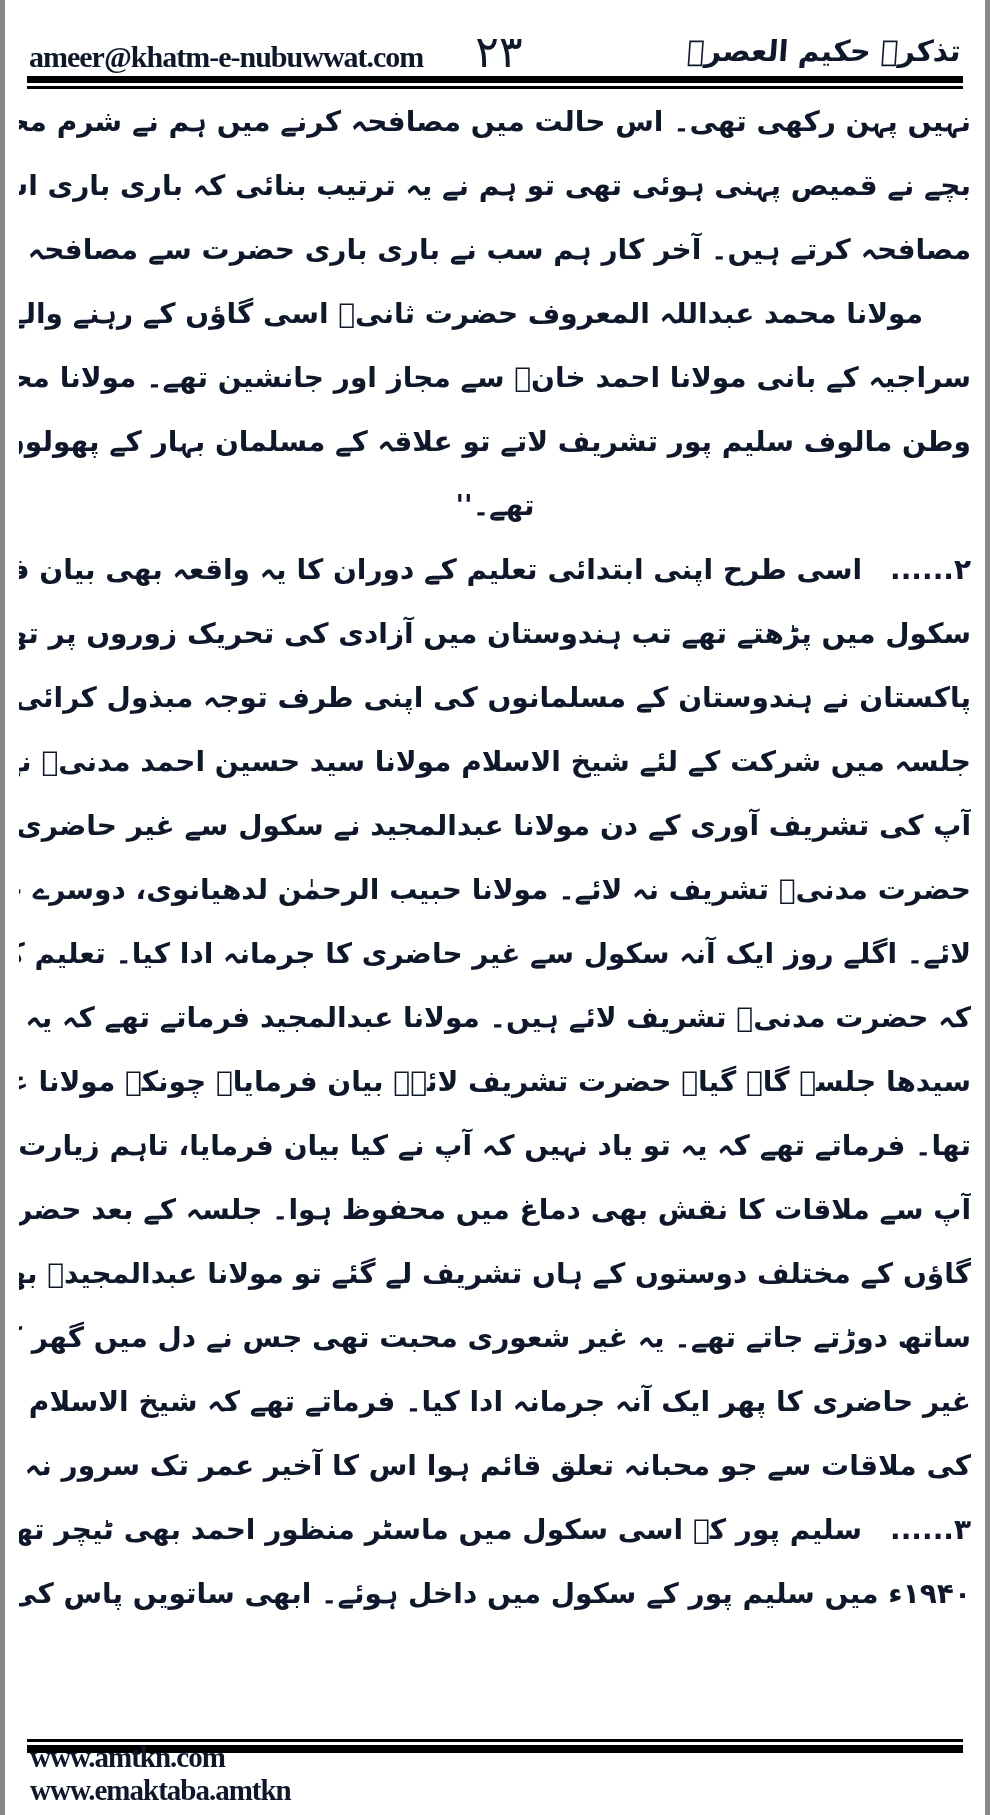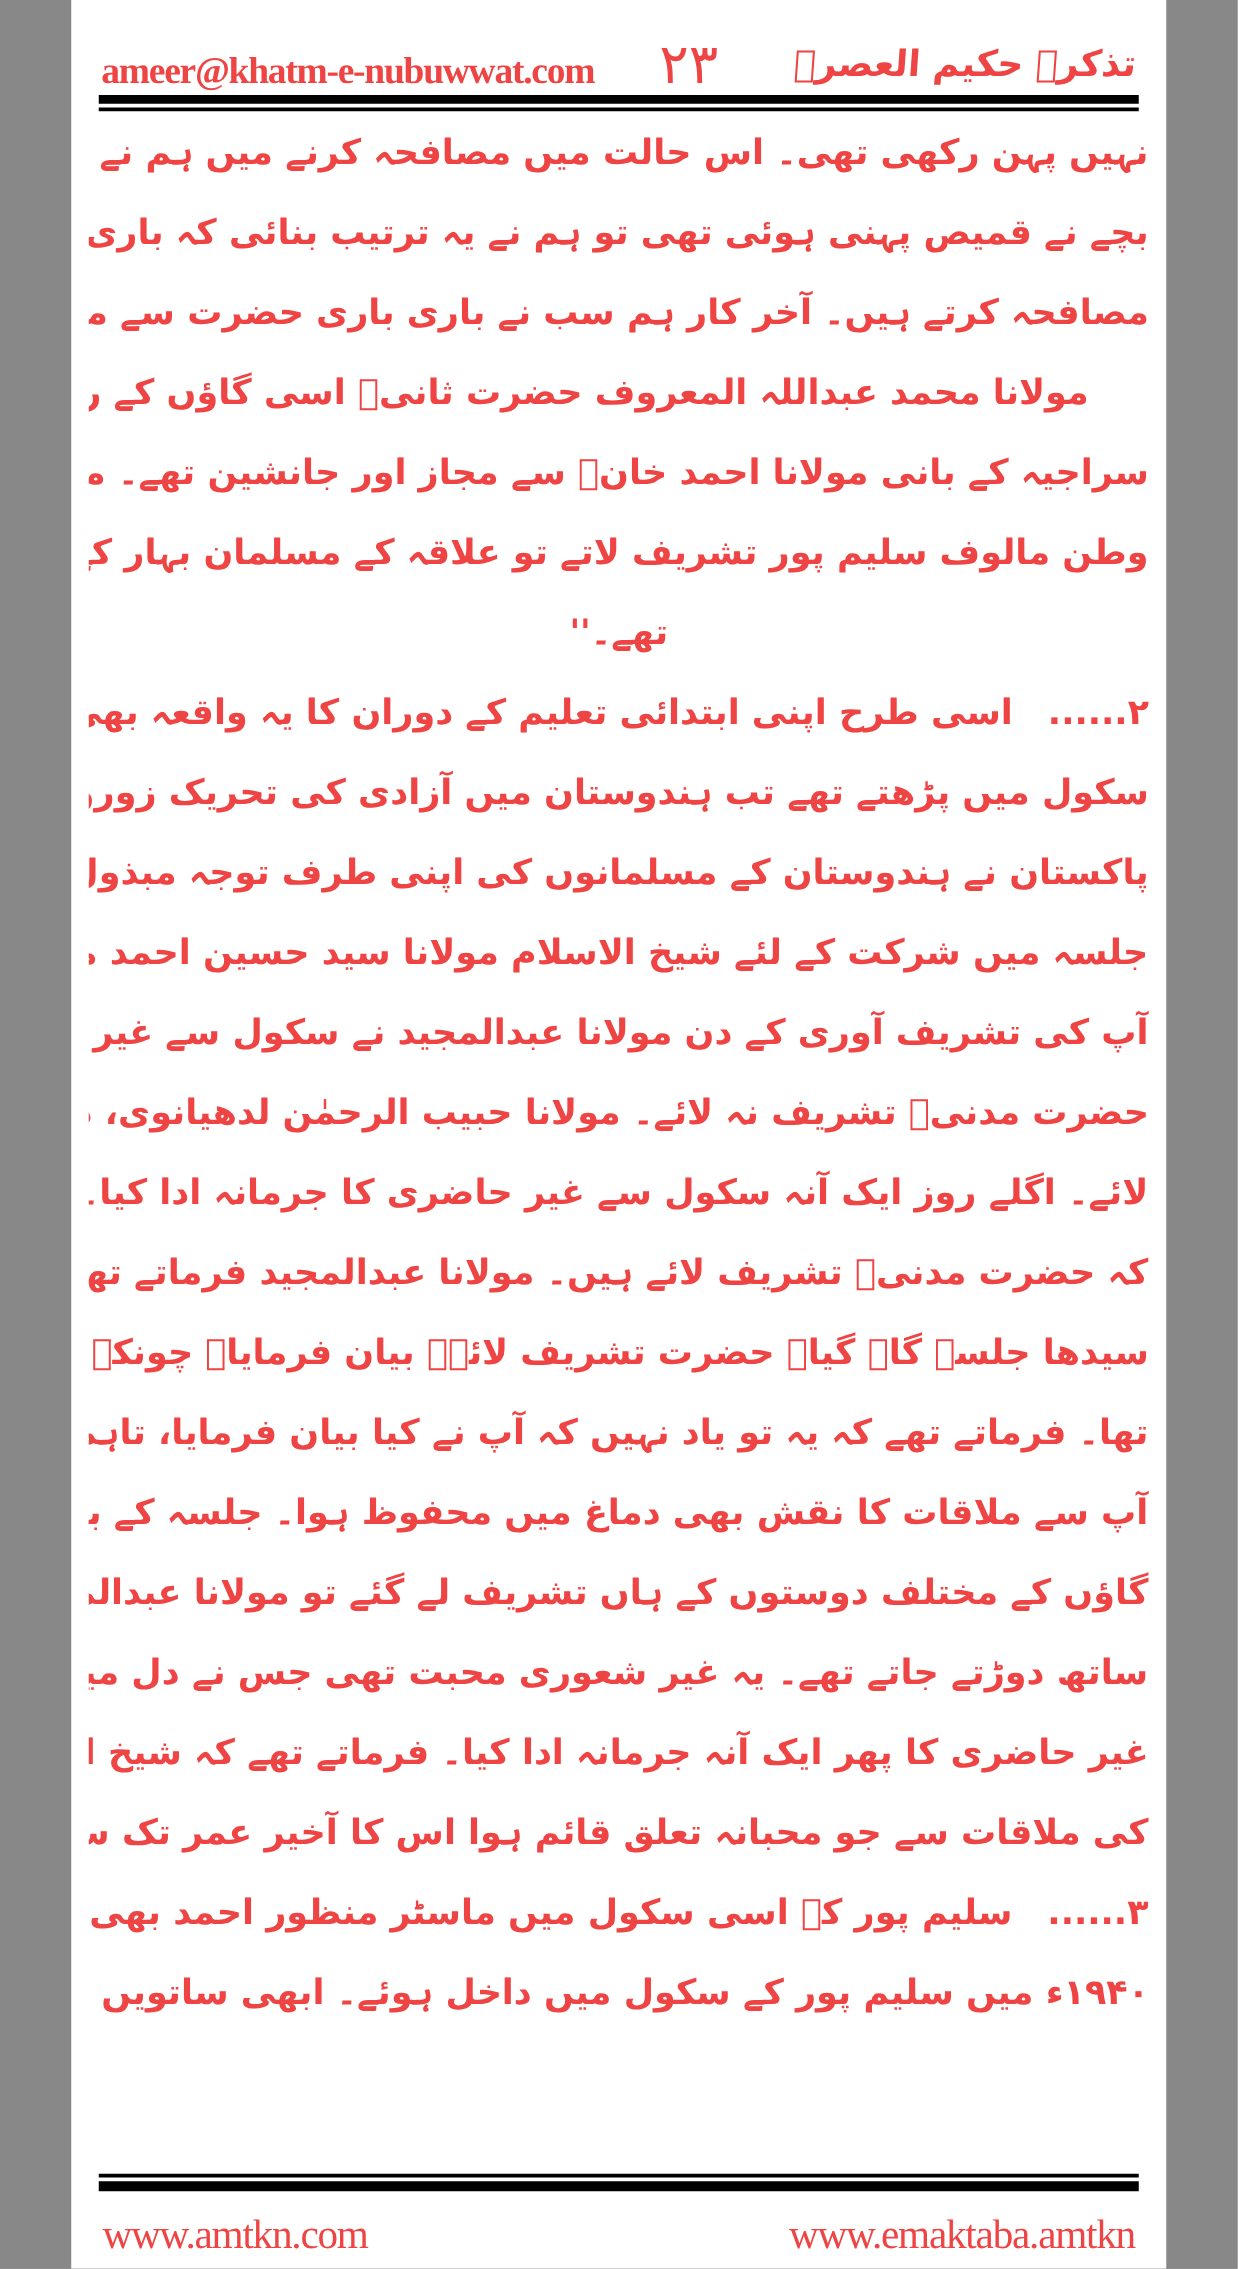--- a/index.html
+++ b/index.html
@@ -1,21 +1,21 @@
 <!DOCTYPE html>
 <html lang="ur"><head>
 <meta charset="utf-8">
 <style>
   html,body{margin:0;padding:0;background:#888;}
   .page{
     position:relative;
-    width:876px;height:1815px;
+    width:980px;height:1815px;
     margin:0 auto;
     background:#ffffff;
-    color:#ef4444;
+    color:#0f172a;
     overflow:hidden;
     font-family:"DejaVu Sans",sans-serif;
   }
   
   .header{
     position:absolute;top:0;left:0;right:0;height:72px;
     display:flex;align-items:flex-end;justify-content:space-between;
     padding:0 24px;box-sizing:border-box;
   }
   .header-left{display:flex;align-items:baseline;gap:52px;}
@@ -61,21 +61,21 @@
   
   .footer-rule{bottom:62px;}
   .footer-rule .thin{height:3px;background:#000;}
   .footer-rule .gap{height:3px;}
   .footer-rule .thick{height:8px;background:#000;}
   .footer-links{
     position:absolute;bottom:8px;left:0;right:0;
     display:flex;justify-content:space-between;align-items:baseline;
     padding:0 25px;box-sizing:border-box;
     font-family:"Liberation Serif","DejaVu Serif",serif;
-    font-weight:normal;font-size:33px;letter-spacing:-1px;
+    font-weight:bold;font-size:29px;letter-spacing:-1px;flex-direction:column;
   }
 </style>
 </head>
 <body>
 
 <div class="page">
 
   <div class="header">
     <div class="header-left">
       <span class="email">ameer@khatm-e-nubuwwat.com</span>

